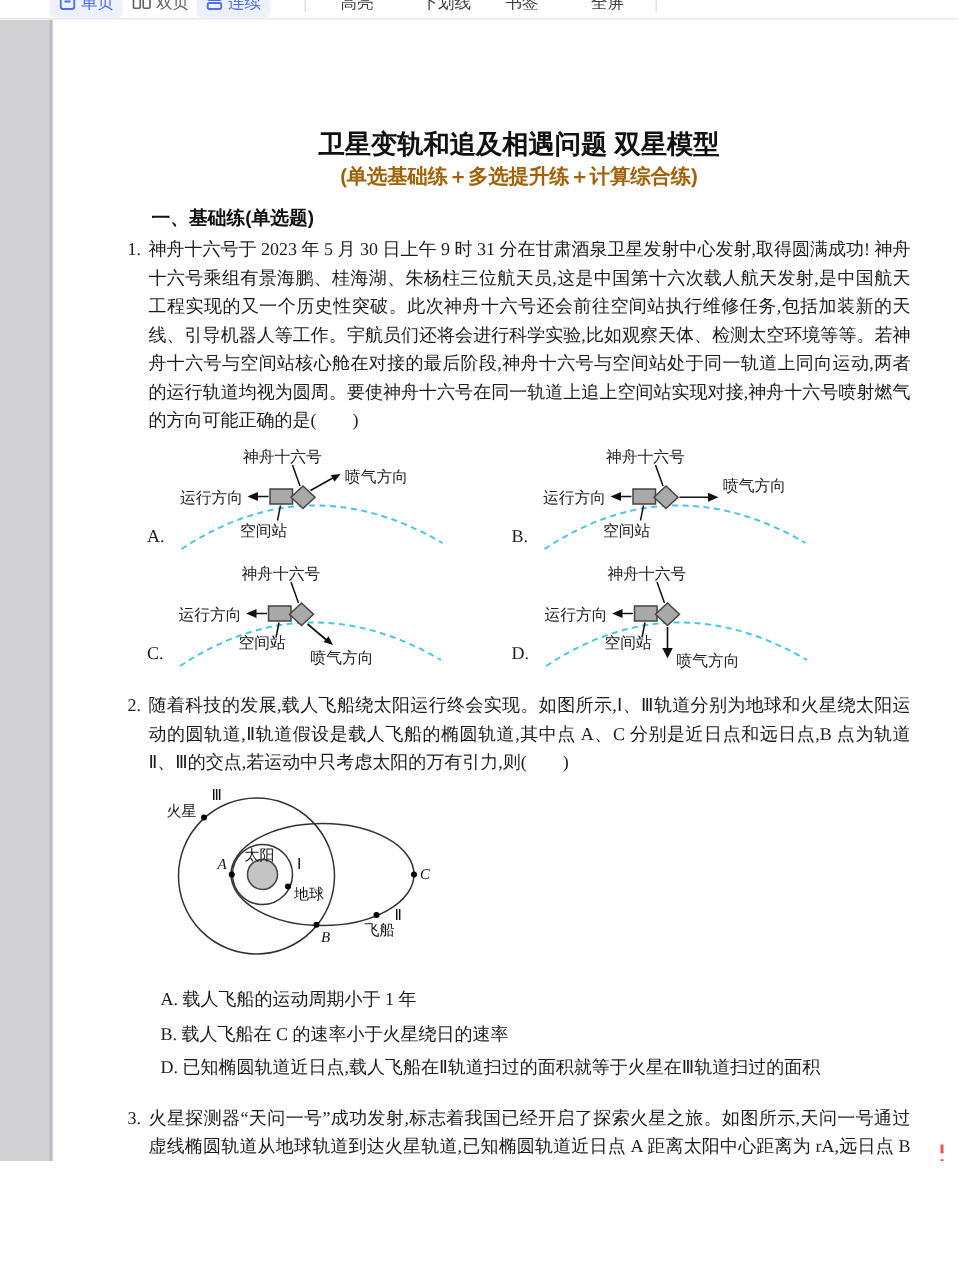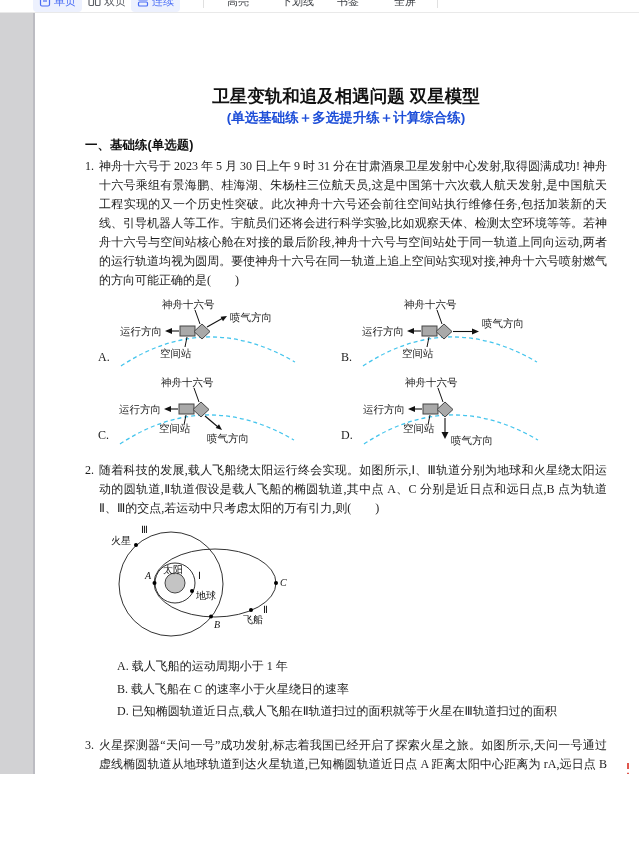--- a/index.html
+++ b/index.html
@@ -22,37 +22,37 @@
   
   .viewer { position:absolute; top:13px; left:0; right:0; bottom:0; background:#fff;padding-left:16px; }
   .thumb-strip { position:absolute; left:0; top:0; bottom:0; width:35px;
                  background:#d2d2d4; border-right:2px solid #bcbcc2; }
   .pdf-page { position:absolute; left:37px; top:0; right:0; bottom:0; background:#fff; }
   .content { padding:0 32px 0 48px; color:#1c1c1c; font-size:12px; line-height:19px; }
 
   .doc-title { margin-top:72px; text-align:center; font-family:"Liberation Sans", sans-serif;
                font-weight:bold; font-size:17.5px; line-height:22px; color:#111; }
   .doc-subtitle { text-align:center; font-family:"Liberation Sans", sans-serif;
-                  font-weight:bold; font-size:13.5px; line-height:18px; color:#1d4ed8; margin-top:2px; }
+                  font-weight:bold; font-size:13.5px; line-height:18px; color:#a16207; margin-top:2px; }
   .section-heading { font-family:"Liberation Sans", sans-serif; font-weight:bold;
-                     font-size:12.5px; margin-top:9px; color:#111; }
+                     font-size:12.5px; margin-top:9px; color:#111;margin-left:16px; }
 
   .q { position:relative; padding-left:14px; text-align:justify; margin-top:2px; }
   .q-num { position:absolute; left:0; top:0; }
 
   .diag-row { display:flex; margin-left:13px; }
   .diag-row.first { margin-top:6px; }
   .diag-cell { display:flex; align-items:flex-end; width:243px; }
   .opt-letter { margin:0 8px 4px 0; font-size:12px; }
   .q1svg text { font-family:"Liberation Serif", serif; font-size:10.5px; fill:#222; }
   .q2svg text { font-family:"Liberation Serif", serif; font-size:10px; fill:#111; }
   .q2svg text.it { font-style:italic; }
   .q2-diagram { margin:3px 0 0 18px; }
   .q2-options { margin-top:4px; }
-  .q2-options div { margin-left:32px; line-height:22.5px; text-align:justify;font-family:Liberation Serif, serif; }
+  .q2-options div { margin-left:22px; line-height:22.5px; text-align:justify;font-family:Liberation Serif, serif; }
   .q3 { margin-top:13px; }
 
   
   .page-split-line { position:absolute; left:627px; top:750px; height:75px; width:0;
                      border-left:2px dashed #e0574e; z-index:6; }
   .page-badge { position:absolute; left:614px; top:825px; width:25px; height:21px;
                 background:#d15a6b; border-radius:8px 3px 0 4px; color:#fff;
                 font-family:"Liberation Sans", sans-serif; font-weight:bold; font-size:12px;
                 line-height:21px; text-align:center; z-index:7; }
 </style>

